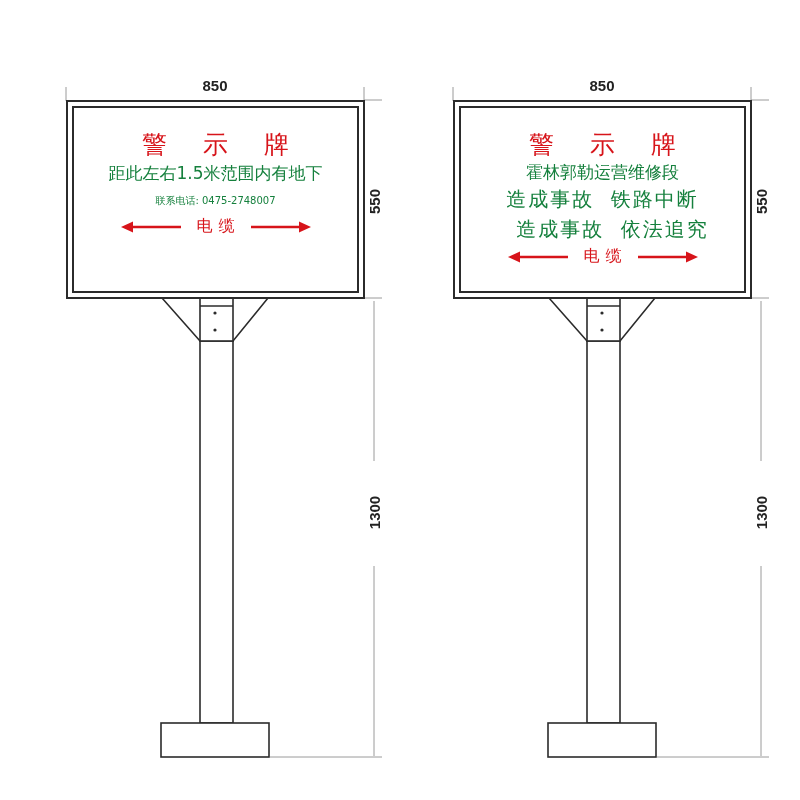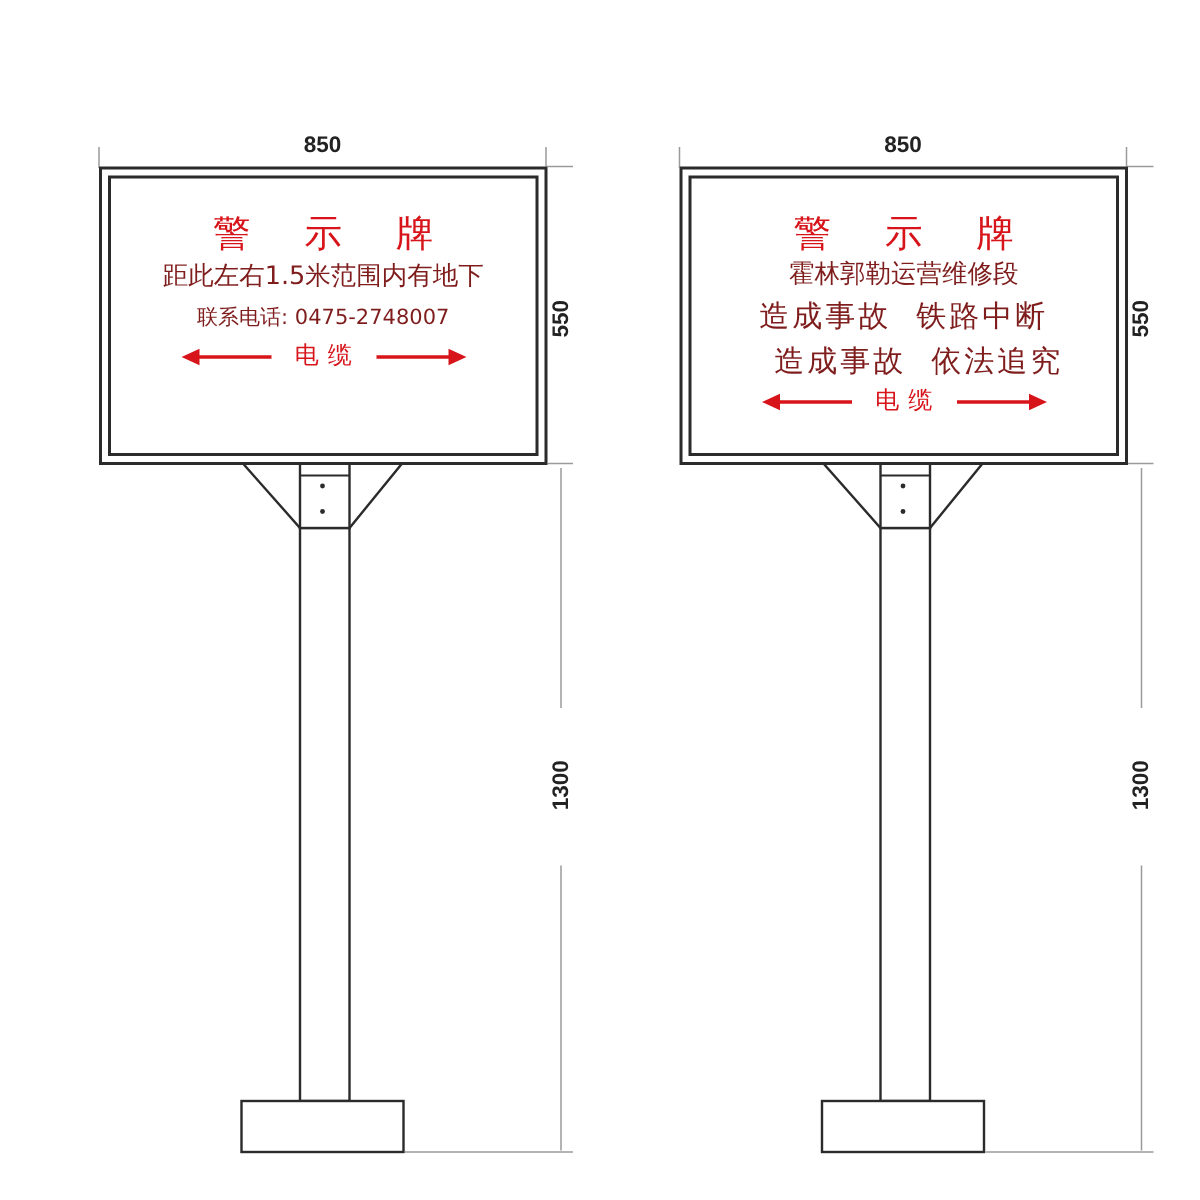--- a/index.html
+++ b/index.html
@@ -1,33 +1,33 @@
 <!DOCTYPE html>
 <html><head>
   <meta charset="utf-8">
   <style>
     html, body { margin: 0; padding: 0; background: #ffffff; }
     body { width: 800px; height: 800px; position: relative; overflow: hidden;
            font-family: "DejaVu Sans", sans-serif; }
-    .sign-unit { position: absolute; top: 12px; width: 400px; height: 712px; }
+    .sign-unit { position: absolute; top: 1px; width: 400px; height: 712px; }
     .abs { position: absolute; }
     .dim-h-label { position: absolute; font-family: "Liberation Sans", sans-serif;
                    font-weight: bold; font-size: 15px; color: #222; text-align: center; }
     .dim-v-label { position: absolute; font-family: "Liberation Sans", sans-serif;
                    font-weight: bold; font-size: 15px; color: #222;
                    transform: rotate(-90deg); transform-origin: center center;
                    white-space: nowrap; text-align: center; }
     .panel-outer { position: absolute; border: 2px solid #2b2b2b; background: #fff; box-sizing: border-box; }
     .panel-inner { position: absolute; border: 2px solid #2b2b2b; box-sizing: border-box;
                    display: flex; flex-direction: column; align-items: center; }
     .title { color: #d7141a; font-size: 25px; letter-spacing: 14px; margin-top: 22px;
              padding-left: 14px; line-height: 30px; }
-    .line { color: #7f1d1d; font-size: 17px; line-height: 26px; white-space: nowrap; }
+    .line { color: #15803d; font-size: 17px; line-height: 26px; white-space: nowrap; }
     .line.big { font-size: 20px; line-height: 30px; letter-spacing: 2px; }
-    .line.small { font-size: 14px; line-height: 26px; }
+    .line.small { font-size: 10px; line-height: 26px; }
     .cable-row { display: flex; align-items: center; justify-content: center; margin-top: 2px; }
     .cable-label { color: #d7141a; font-size: 16px; letter-spacing: 6px; padding-left: 6px; margin: 0 8px; }
     .arrow { width: 62px; height: 12px; }
   </style>
 </head>
 <body>
 
 <div class="sign-unit" style="left:0;">
 
   <svg class="abs" style="left:0;top:0;" width="400" height="800">

